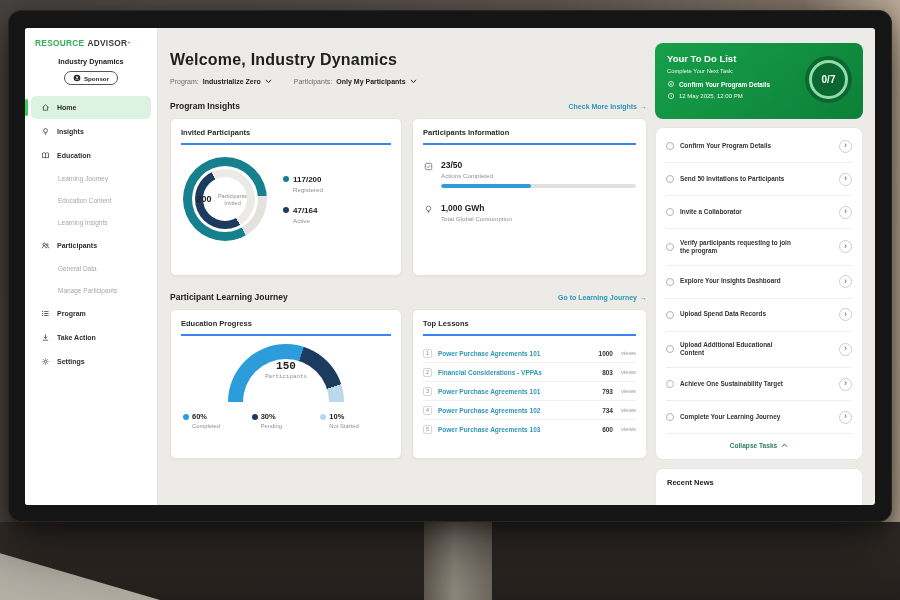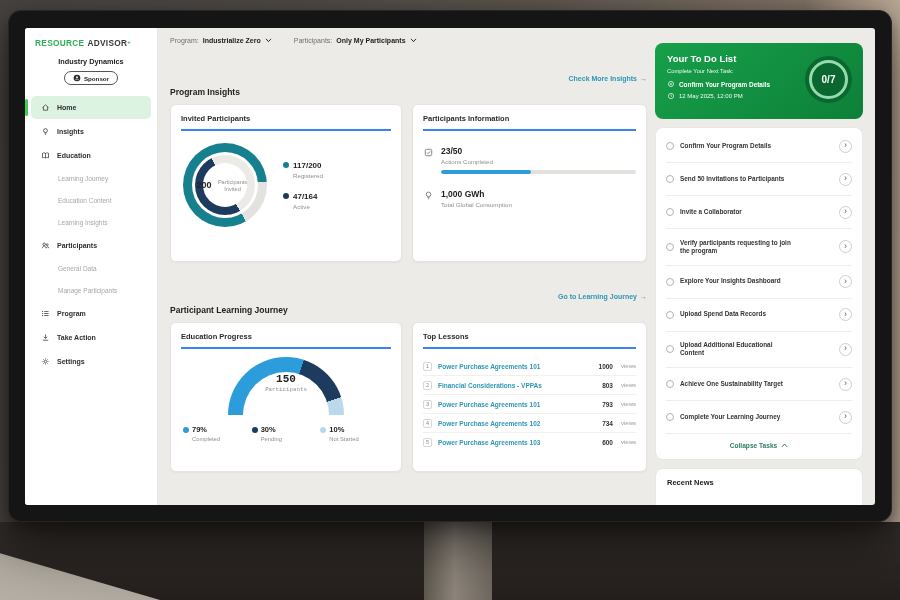--- a/index.html
+++ b/index.html
@@ -45,21 +45,21 @@
 
   
   .main { position:absolute; left:145px; top:0; width:477px; }
   .welcome { margin-top:23px; font-size:16px; font-weight:800; color:#1e1e1e; letter-spacing:.2px; }
   .filters { display:flex; gap:22px; align-items:center; margin-top:9px; }
   .filter { display:flex; align-items:center; }
   .fl { font-size:7px; color:#6f6f6d; }
   .fv { font-size:7px; font-weight:700; color:#222; display:inline-flex; align-items:center; gap:4px;
     margin-left:4px; cursor:pointer; }
   .section-row { display:flex; justify-content:space-between; align-items:center; margin-top:16px; }
-  .section-title { font-size:8.5px; font-weight:700; color:#222;margin-top:27px; }
+  .section-title { font-size:8.5px; font-weight:700; color:#222; }
   .tlink { font-size:7px; font-weight:700; color:#2e96b5; display:flex; gap:3px; align-items:center; cursor:pointer; }
   .cards-row { display:flex; gap:10px; margin-top:7px; }
   .card { background:#fff; border:1px solid #e5e4e0; border-radius:6px; padding:9px 10px;
     box-shadow:0 1px 2px rgba(0,0,0,.04); }
   .card-title { font-size:7.5px; font-weight:700; color:#2a2a2a; padding-bottom:6px;
     border-bottom:2px solid #3b82f6; margin-bottom:8px; }
   .c-invited { width:232px; height:158px; }
   .c-info { flex:1; height:158px; }
   .c-edu { width:232px; height:150px; }
   .c-lessons { flex:1; height:150px; }
@@ -231,20 +231,21 @@
           <svg class="mic" width="9" height="9" viewBox="0 0 12 12">
               <circle cx="6" cy="6" r="1.7" fill="none" stroke="#3a3a38" stroke-width="1"></circle>
               <path d="M6 2 V3.3 M6 8.7 V10 M2 6 H3.3 M8.7 6 H10 M3.2 3.2 L4.1 4.1 M7.9 7.9 L8.8 8.8 M8.8 3.2 L7.9 4.1 M4.1 7.9 L3.2 8.8" stroke="#3a3a38" stroke-width="1"></path>
             </svg>
           <span>Settings</span>
         </div>
       </nav>
     </aside>
 
     <main class="main">
+      <h1 class="welcome">Welcome, Industry Dynamics</h1>
 
       <div class="filters">
         <div class="filter">
           <span class="fl">Program:</span>
           <span class="fv">
             <span>Industrialize Zero</span>
             <svg width="7" height="5" viewBox="0 0 8 6">
                 <path d="M1 1 L4 4.4 L7 1" fill="none" stroke="#2b2b2b" stroke-width="1.2"></path>
               </svg>
           </span>
@@ -342,21 +343,21 @@
             <div class="gauge-arc" style="--a: 60; --b: 30;"></div>
             <div class="gauge-center">
               <div class="g-val">150</div>
               <div class="g-lab">Participants</div>
             </div>
           </div>
           <div class="elegend">
             <div class="el">
               <div class="el-top">
                   <span class="dot blue"></span>
-                  <span class="el-val">79%</span>
+                  <span class="el-val">60%</span>
                 </div>
               <div class="el-lab">Completed</div>
             </div>
             <div class="el">
               <div class="el-top">
                   <span class="dot navy"></span>
                   <span class="el-val">30%</span>
                 </div>
               <div class="el-lab">Pending</div>
             </div>

